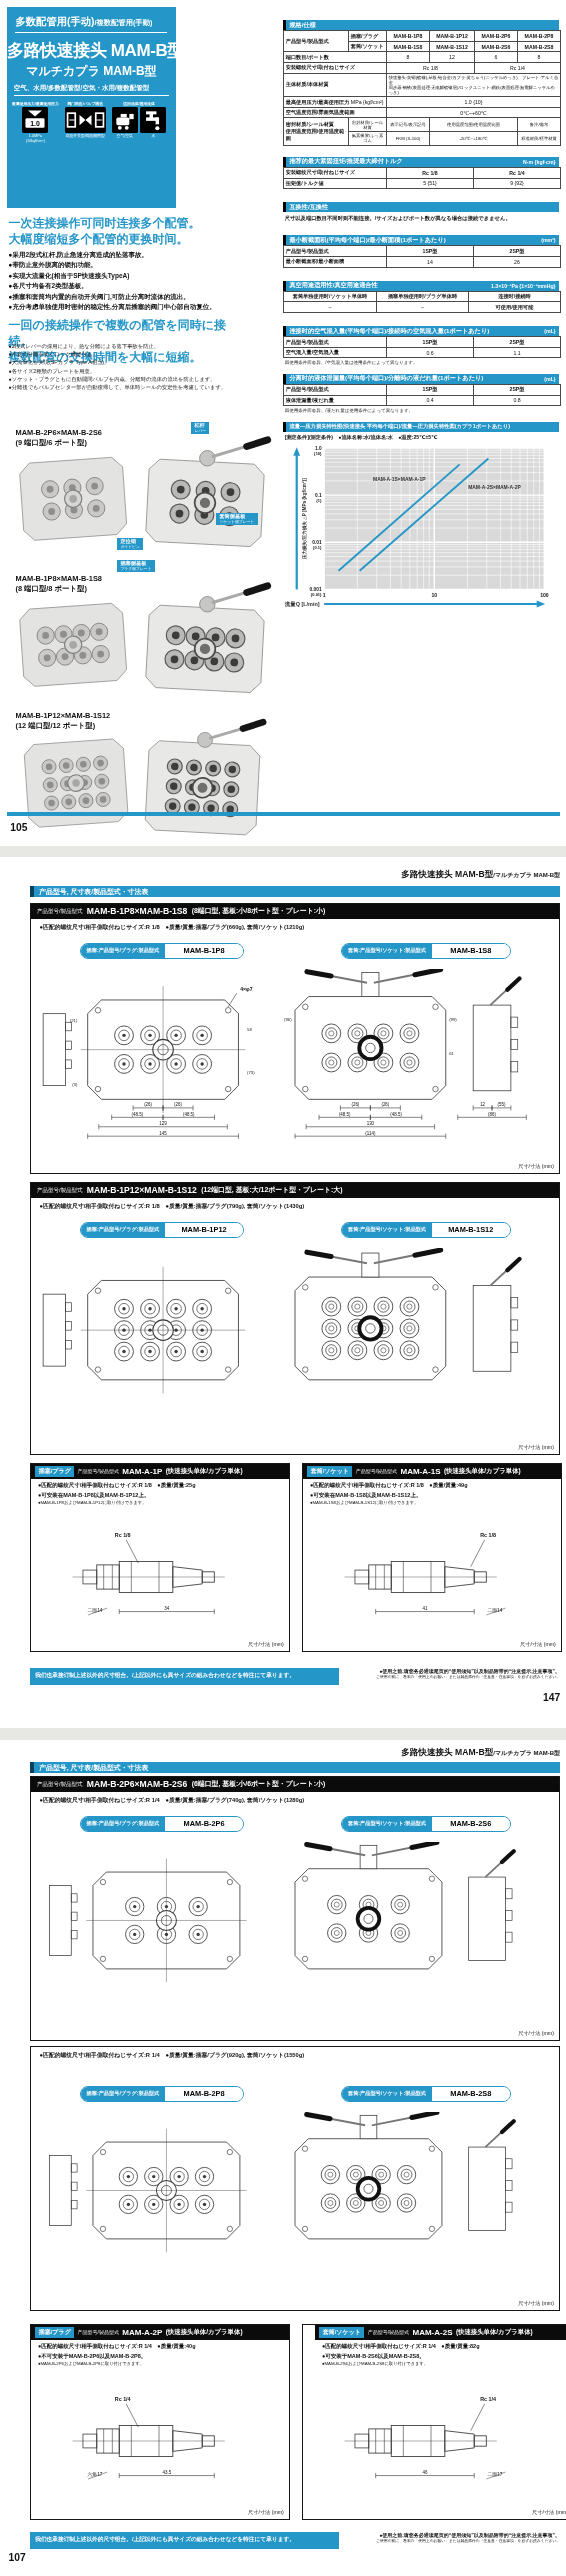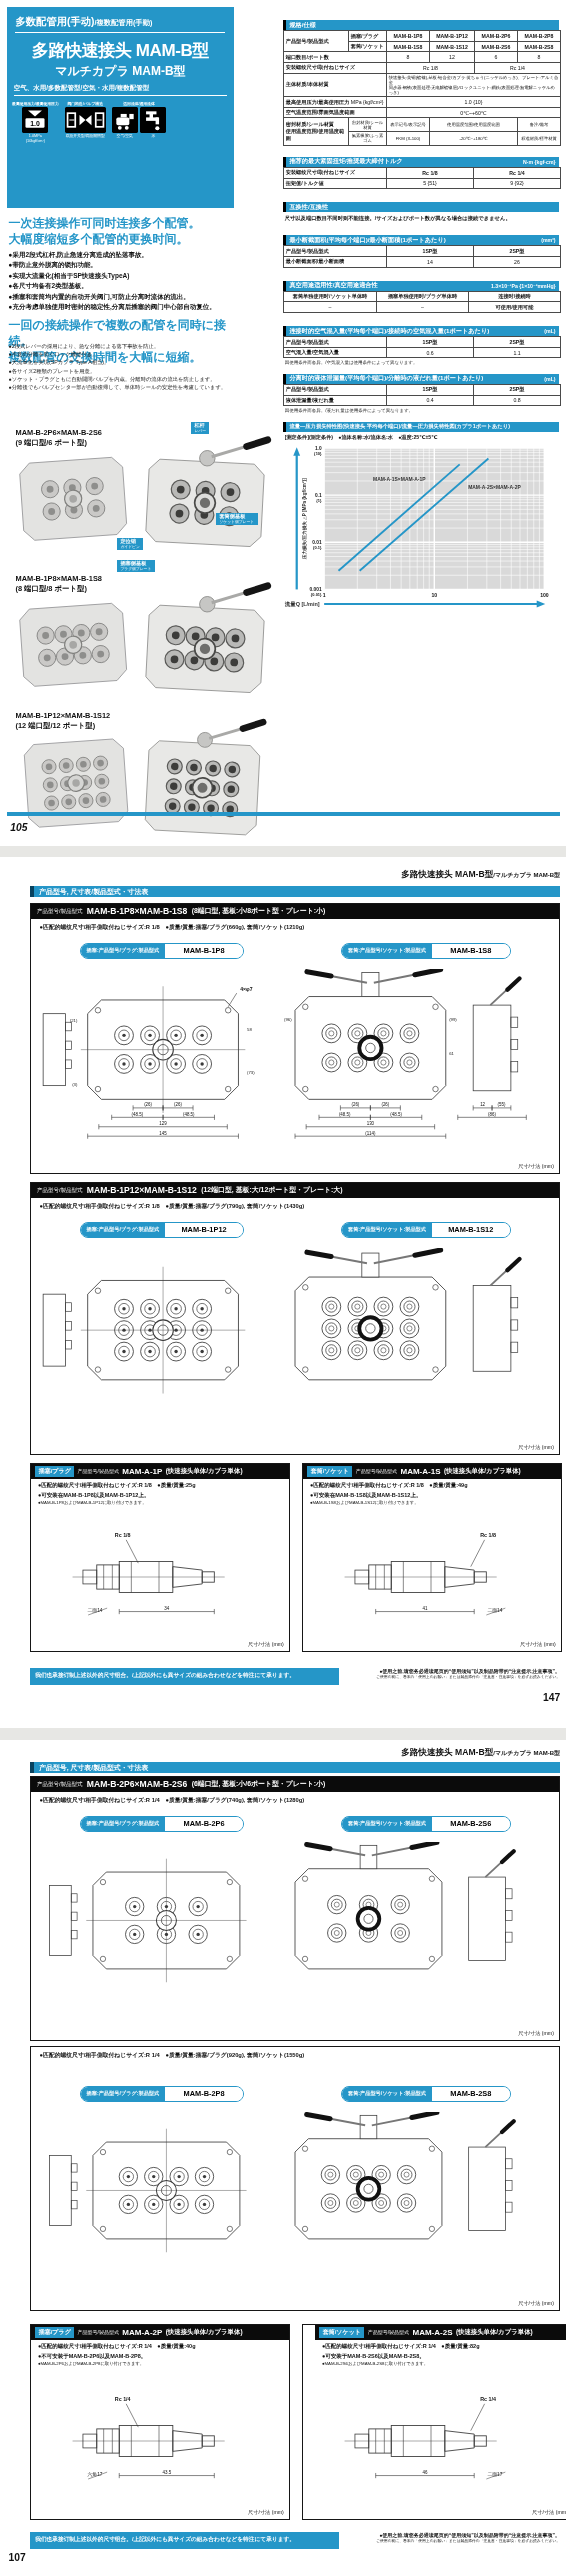--- a/index.html
+++ b/index.html
@@ -2,21 +2,21 @@
 <html style="font-size:13.7px"><head>
 <meta charset="utf-8">
 <style>
   html,body{margin:0;padding:0;}
   body{width:567px;height:2576px;position:relative;background:#fff;
        font-family:"Liberation Sans","DejaVu Sans",sans-serif;color:#111;}
   .abs{position:absolute;}
   .page{position:absolute;left:0;width:567px;background:#ffffff;}
   .sep{position:absolute;left:0;width:567px;background:#e7e7e4;}
   
-  .bluebox{position:absolute;left:6.9px;top:6.9px;width:227px;height:201px;background:#2596c8;color:#fff;}
+  .bluebox{position:absolute;left:6.9px;top:6.9px;width:169px;height:201px;background:#2596c8;color:#fff;}
   .cat{margin:8.6px 8.6px 0;padding-bottom:2.6px;border-bottom:1.7px solid #fff;font-size:10.3px;font-weight:bold;white-space:nowrap;}
   .cat .jp{font-size:7.3px;font-weight:bold;}
   .t-cn{font-size:17px;font-weight:bold;text-align:center;margin-top:6px;letter-spacing:-0.4px;white-space:nowrap;}
   .t-jp{font-size:12px;font-weight:bold;text-align:center;margin-top:0.9px;}
   .sub{margin:4.3px 6.9px 0;font-size:6.5px;font-weight:bold;border-bottom:1.3px solid #fff;padding-bottom:1.7px;white-space:nowrap;}
   .icons{display:flex;margin:5.2px 5.2px 0;gap:6px;align-items:flex-start;}
   .icong{display:flex;flex-direction:column;align-items:center;}
   .iconlbl{font-size:3.8px;font-weight:bold;margin-bottom:0.9px;white-space:nowrap;}
   .iconcap{font-size:3.8px;margin-top:0.9px;text-align:center;line-height:1.25;white-space:nowrap;}
   .ibox{background:#000;border-radius:1.7px;}
@@ -319,21 +319,21 @@
         <span class="c1">定位销</span>
         <span class="c2">ガイドピン</span>
       </div>
     <div class="callout" style="left:117px;top:560px;">
         <span class="c1">插塞侧基板</span>
         <span class="c2">プラグ側プレート</span>
       </div>
   </div>
 
   <div class="pagerule" style="top:812px;"></div>
-  <div class="pageno" style="left:10.3px;top:822px;font-style:italic;">105</div>
+  <div class="pageno" style="left:10.3px;top:822px;">105</div>
 
   <div class="rcol">
     <div class="tbar">
         <span>规格/仕様</span>
       </div>
     <table class="ct">
       <colgroup>
           <col style="width:65px">
           <col style="width:38px">
           <col style="width:43px">

